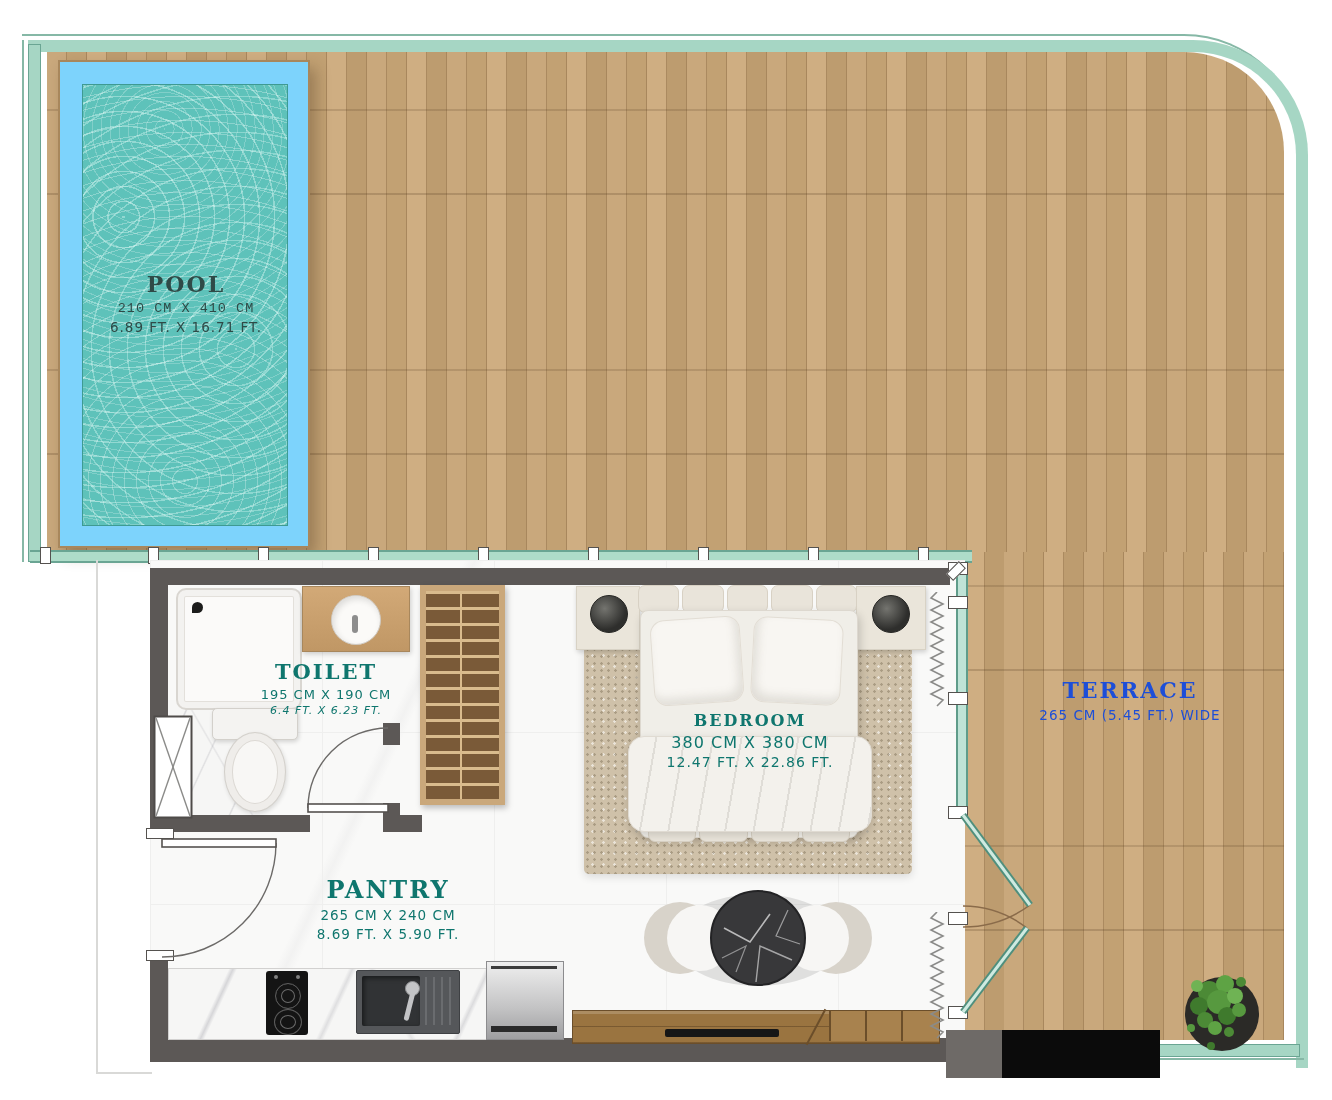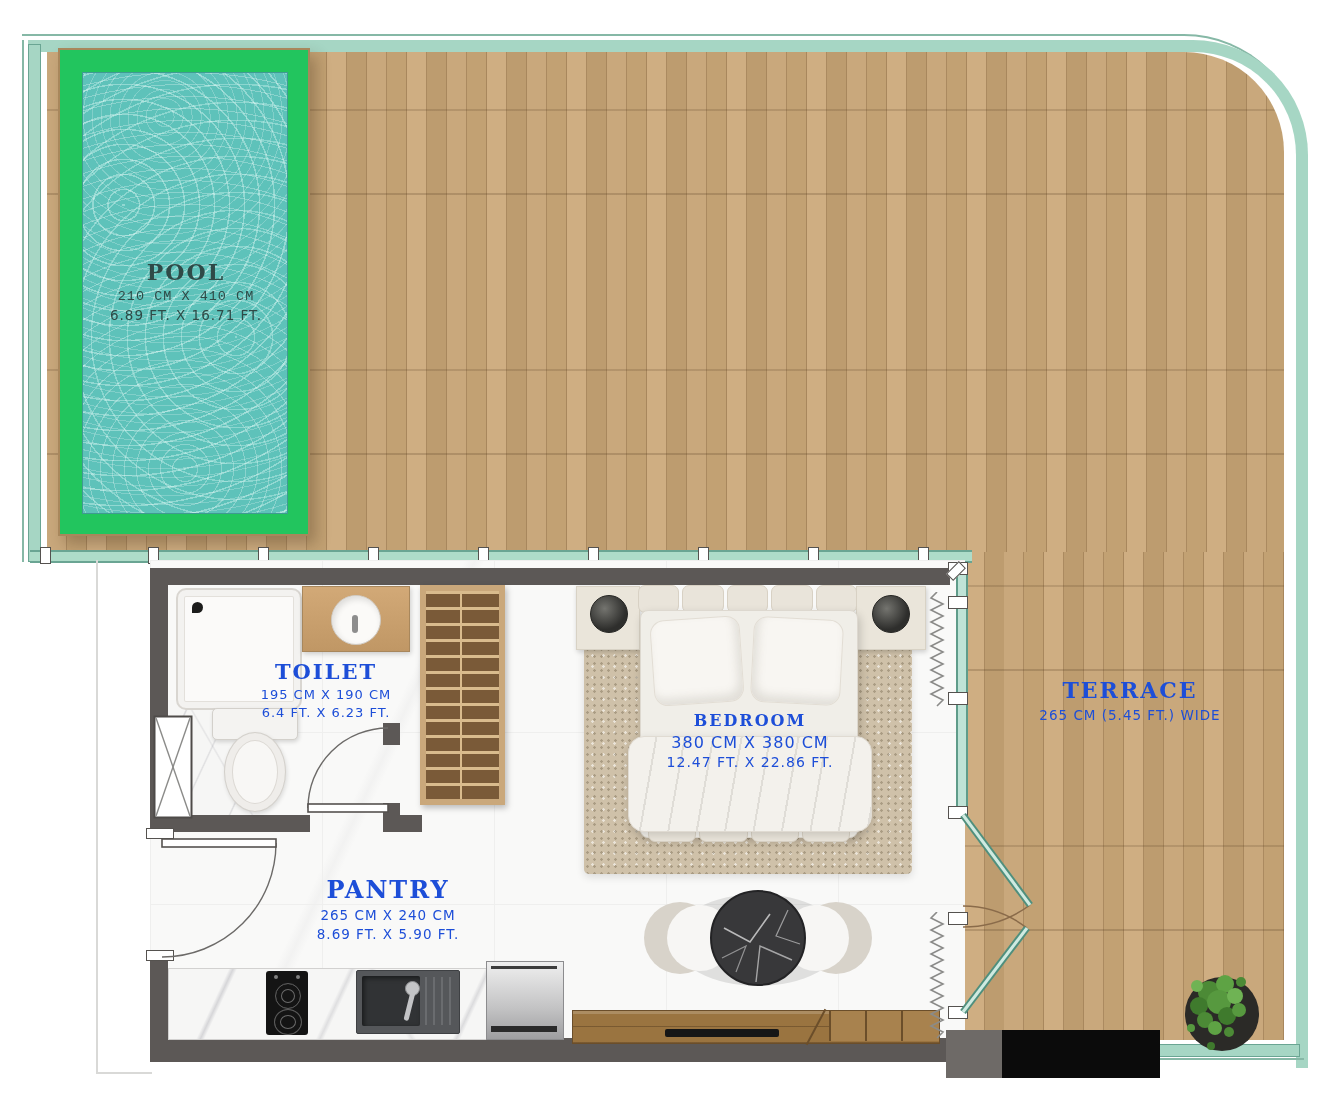--- a/index.html
+++ b/index.html
@@ -37,21 +37,21 @@
       linear-gradient(60deg, rgba(0,0,0,0) 0 55%, rgba(150,150,158,.18) 56%, rgba(0,0,0,0) 57%);
   }
   .rug{
     background-color:#cfc1a9;border-radius:5px;
     background-image:
       radial-gradient(rgba(110,95,70,.38) 1px, rgba(0,0,0,0) 1.5px),
       radial-gradient(rgba(255,255,255,.55) 1px, rgba(0,0,0,0) 1.5px);
     background-size:7px 7px,11px 11px;background-position:0 0,3px 4px;
     box-shadow:0 3px 8px rgba(0,0,0,.12);
   }
-  .room-label{text-align:center;color:#1d4ed8;line-height:1.35;}
+  .room-label{text-align:center;color:#0f766e;line-height:1.35;}
   .room-title{font-family:"DejaVu Serif",serif;font-weight:bold;letter-spacing:2px;}
   .room-dim{font-family:"DejaVu Sans",sans-serif;letter-spacing:1px;}
   .mullion{background:#ffffff;border:1px solid #55524f;}
   .soft{box-shadow:1px 2px 5px rgba(0,0,0,.18);}
   .cushion{background:#e9e4da;border:1px solid #d8d1c4;border-radius:7px;display:inline-block;}
 </style>
 </head>
 <body>
 
 <div id="plan">
@@ -59,21 +59,21 @@
   <div class="abs" style="left:22px;top:34px;width:1280px;height:1026px;border-top:2px solid #86b8a6;border-right:2px solid #86b8a6;border-top-right-radius:120px;"></div>
 
   <div class="abs" style="left:28px;top:40px;width:1268px;height:1016px;border-top:12px solid #a6d6c4;border-right:12px solid #a6d6c4;border-top-right-radius:115px;"></div>
 
   <div class="abs" style="left:22px;top:40px;width:2px;height:522px;background:#86b8a6;"></div>
   <div class="abs rail-band" style="left:28px;top:44px;width:11px;height:516px;"></div>
 
   <div class="abs deck" style="left:47px;top:52px;width:1237px;height:500px;border-top-right-radius:100px;"></div>
   <div class="abs deck" style="left:965px;top:552px;width:319px;height:488px;background-position:-918px -500px;"></div>
 
-  <div class="abs" style="left:58px;top:48px;width:252px;height:488px;background:#22c55e;border:2px solid #a8875c;box-sizing:border-box;box-shadow:6px 8px 14px rgba(60,40,20,.30);">
+  <div class="abs" style="left:58px;top:60px;width:252px;height:488px;background:#7dd3fc;border:2px solid #a8875c;box-sizing:border-box;box-shadow:6px 8px 14px rgba(60,40,20,.30);">
     <div class="abs" style="left:22px;top:22px;width:204px;height:440px;background-color:#5ec2ba;
            background-image:
              repeating-radial-gradient(circle at 20% 30%, rgba(225,250,246,.40) 0 1.5px, rgba(225,250,246,0) 1.5px 15px),
              repeating-radial-gradient(circle at 75% 60%, rgba(215,248,243,.38) 0 1.5px, rgba(0,0,0,0) 1.5px 18px),
              repeating-radial-gradient(circle at 50% 90%, rgba(255,255,255,.28) 0 1px, rgba(0,0,0,0) 1px 12px),
              repeating-radial-gradient(circle at 40% 10%, rgba(255,255,255,.22) 0 1px, rgba(0,0,0,0) 1px 9px);
            border:1px solid #3f9a92;"></div>
     <div class="abs room-label" style="left:24px;top:208px;width:204px;color:#2f4a47;">
       <div class="room-title" style="font-size:22px;">POOL</div>
       <div class="room-dim" style="font-size:13.5px;font-family:Liberation Mono, monospace;">210 CM X 410 CM</div>
@@ -138,21 +138,21 @@
   </svg>
 
   <svg class="abs" style="left:300px;top:720px;" width="100" height="100" viewBox="0 0 100 100">
     <path d="M 8,88 A 80,80 0 0 1 88,8" fill="none" stroke="#6c6a68" stroke-width="1.4"></path>
     <rect x="8" y="84" width="80" height="8" fill="#ffffff" stroke="#55524f" stroke-width="1.6"></rect>
   </svg>
 
   <div class="abs room-label" style="left:226px;top:658px;width:200px;">
     <div class="room-title" style="font-size:21px;">TOILET</div>
     <div class="room-dim" style="font-size:13px;">195 CM X 190 CM</div>
-    <div class="room-dim" style="font-size:13px;">6.4 FT. X 6.23 FT.</div>
+    <div class="room-dim" style="font-size:11px;font-style:italic;">6.4 FT. X 6.23 FT.</div>
   </div>
 
   <div class="abs rug" style="left:584px;top:646px;width:328px;height:228px;"></div>
   <div class="abs soft" style="left:576px;top:586px;width:62px;height:62px;background:#eae5da;border:1px solid #d8d2c5;"></div>
   <div class="abs soft" style="left:856px;top:586px;width:68px;height:62px;background:#eae5da;border:1px solid #d8d2c5;"></div>
   <div class="abs" style="left:590px;top:595px;width:36px;height:36px;border-radius:50%;background:radial-gradient(circle at 38% 35%, #74746f, #2e2e2c 65%);border:1px solid #242422;"></div>
   <div class="abs" style="left:872px;top:595px;width:36px;height:36px;border-radius:50%;background:radial-gradient(circle at 38% 35%, #74746f, #2e2e2c 65%);border:1px solid #242422;"></div>
   <div class="abs" style="left:638px;top:585px;width:219px;height:28px;display:flex;gap:3px;">
     <span class="cushion" style="flex:1;"></span>
     <span class="cushion" style="flex:1;"></span>

